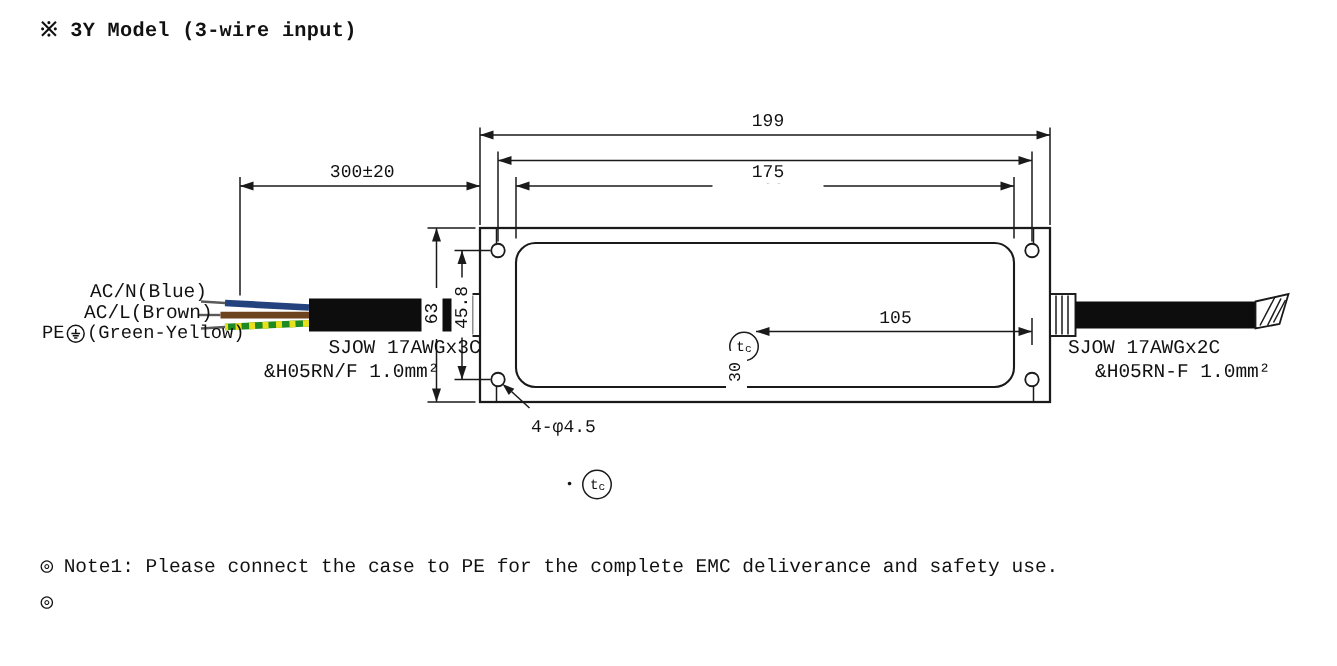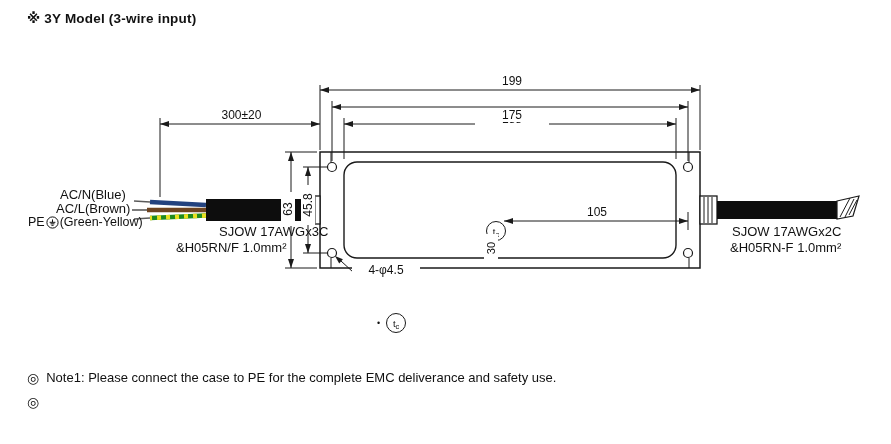--- a/index.html
+++ b/index.html
@@ -1,17 +1,17 @@
 <!DOCTYPE html>
 <html><head>
 <meta charset="utf-8">
 <style>
   html,body{margin:0;padding:0;background:#fff;}
   body{font-family:"Liberation Sans","DejaVu Sans",sans-serif;color:#111;}
-  .page{position:relative;width:891px;height:444px;background:#fff;overflow:hidden;}
+  .page{position:relative;width:891px;height:444px;background:#fff;overflow:hidden;font-family:Liberation Mono, monospace;}
   .drawing{position:absolute;left:0;top:0;}
   .title{position:absolute;left:27px;top:10px;font-size:13.5px;font-weight:700;letter-spacing:.2px;}
   .lbl{position:absolute;font-size:13px;white-space:nowrap;}
   .dim{position:absolute;font-size:12px;line-height:14px;text-align:center;background:#fff;padding:0 2px;white-space:nowrap;}
   .rot{transform:rotate(-90deg);}
   .tc-circle{width:18px;height:18px;border:1.2px solid #1a1a1a;border-radius:50%;display:flex;align-items:center;justify-content:center;font-size:9.5px;background:#fff;flex:0 0 auto;}
   .tc-marker{position:absolute;left:486px;top:221px;}
   .tc-sub{font-size:7.5px;transform:translateY(2.5px);}
   .pe-row{position:absolute;left:28px;top:215px;display:flex;align-items:flex-end;gap:1px;font-size:12.5px;white-space:nowrap;}
   .legend{position:absolute;left:377px;top:313px;display:flex;align-items:center;gap:6px;font-size:12.5px;white-space:nowrap;}
@@ -119,38 +119,38 @@
   </div>
 
   <div class="dim" style="left:475px;top:74px;width:70px;text-align:center;">199</div>
   <div class="dim" style="left:475px;top:91px;width:70px;margin-top:21px;">188</div>
   <div class="dim" style="left:475px;top:108px;width:70px;">175</div>
   <div class="dim" style="left:192px;top:108px;width:95px;">300±20</div>
   <div class="dim" style="left:560px;top:205px;width:70px;">105</div>
   <div class="dim rot" style="left:271px;top:202px;width:30px;">63</div>
   <div class="dim rot" style="left:288px;top:198px;width:36px;">45.8</div>
   <div class="dim rot" style="left:477px;top:241px;width:24px;font-size:11px;">30</div>
-  <div class="dim" style="left:352px;top:263px;width:64px;text-align:center;">4-φ4.5</div>
+  <div class="dim" style="left:352px;top:278px;width:64px;text-align:left;">4-φ4.5</div>
 
   <div class="lbl" style="left:60px;top:187px;">AC/N(Blue)</div>
   <div class="lbl" style="left:56px;top:201px;">AC/L(Brown)</div>
   <div class="pe-row">
     <span>PE</span>
     <svg width="13" height="13" viewBox="0 0 13 13">
       <circle cx="6.5" cy="6.5" r="5.6" fill="none" stroke="#111" stroke-width="1"></circle>
       <line x1="6.5" y1="3.4" x2="6.5" y2="6.3" stroke="#111" stroke-width="1"></line>
       <line x1="3.6" y1="6.3" x2="9.4" y2="6.3" stroke="#111" stroke-width="1"></line>
       <line x1="4.5" y1="7.8" x2="8.5" y2="7.8" stroke="#111" stroke-width="1"></line>
       <line x1="5.4" y1="9.3" x2="7.6" y2="9.3" stroke="#111" stroke-width="1"></line>
     </svg>
     <span>(Green-Yellow)</span>
   </div>
   <div class="lbl" style="left:197px;top:224px;margin-left:22px;">SJOW 17AWGx3C</div>
   <div class="lbl" style="left:176px;top:240px;">&amp;H05RN/F 1.0mm²</div>
-  <div class="lbl" style="left:732px;top:224px;text-align:center;">SJOW 17AWGx2C</div>
+  <div class="lbl" style="left:712px;top:224px;text-align:center;">SJOW 17AWGx2C</div>
   <div class="lbl" style="left:730px;top:240px;">&amp;H05RN-F 1.0mm²</div>
 
   <div class="legend">
     <span class="legend-bullet">•</span>
     <span class="tc-circle">
         <span>t</span>
         <span class="tc-sub">c</span>
       </span>
   </div>
 

